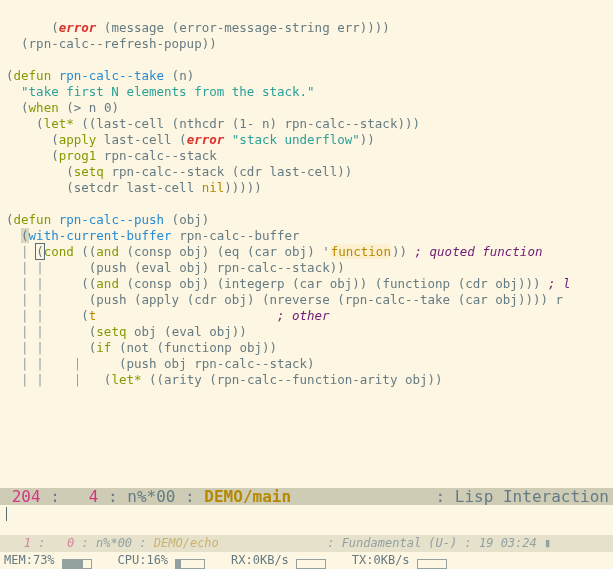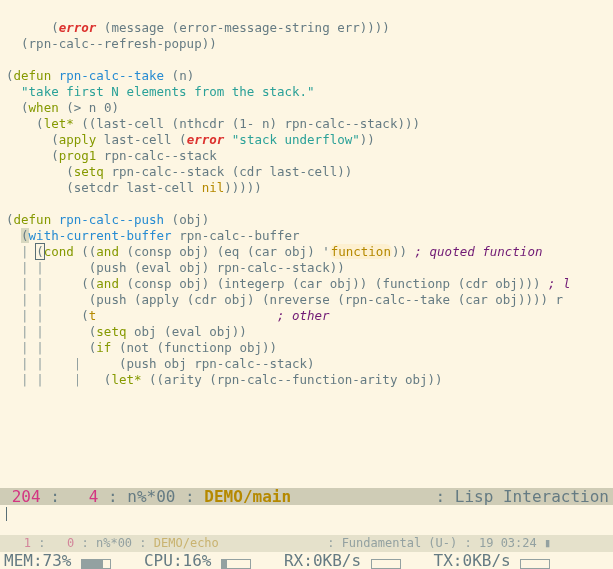--- a/index.html
+++ b/index.html
@@ -53,21 +53,21 @@
     white-space: pre;
     overflow: hidden;
   }
   .modeline-inactive .ln { color: #d3869b; }
   .modeline-inactive .branch { color: #c9b370; }
   .statusbar {
     position: absolute;
     bottom: 0; left: 0; right: 0;
     background: #fdf6e3;
     color: #657b83;
-    font-size: 16px;
+    font-size: 12px;
     line-height: 17px;
     height: 17px;
     white-space: pre;
     padding: 0 4px;
   }
   .statusbar .bar {
     display: inline-block;
     vertical-align: bottom;
     width: 30px; height: 10px;
     border: 1px solid #93a1a1;
@@ -82,21 +82,21 @@
     height: 16px;
     padding-left: 6px;
   }
   .echo-cursor {
     display: inline-block;
     width: 1px; height: 14px;
     background: #586e75;
     vertical-align: middle;
   }
   #main-modeline { position: absolute; top: 488px; left: 0; right: 0; }
-  #echo-modeline { position: absolute; bottom: 17px; left: 0; right: 0; }
+  #echo-modeline { position: absolute; bottom: 17px; left: 0; right: 0; font-style: italic; }
   #echo-area { position: absolute; top: 505px; left: 0; right: 0; }
 </style>
 </head>
 <body>
 
 <div class="editor">
 <span>      (<span class="err">error</span> (<span>message</span> (<span>error-message-string</span> <span>err</span>))))</span>
 <span>  (<span>rpn-calc--refresh-popup</span>))</span>
 <span> </span>
 <span>(<span class="kw">defun</span> <span class="fn">rpn-calc--take</span> (<span>n</span>)</span>

